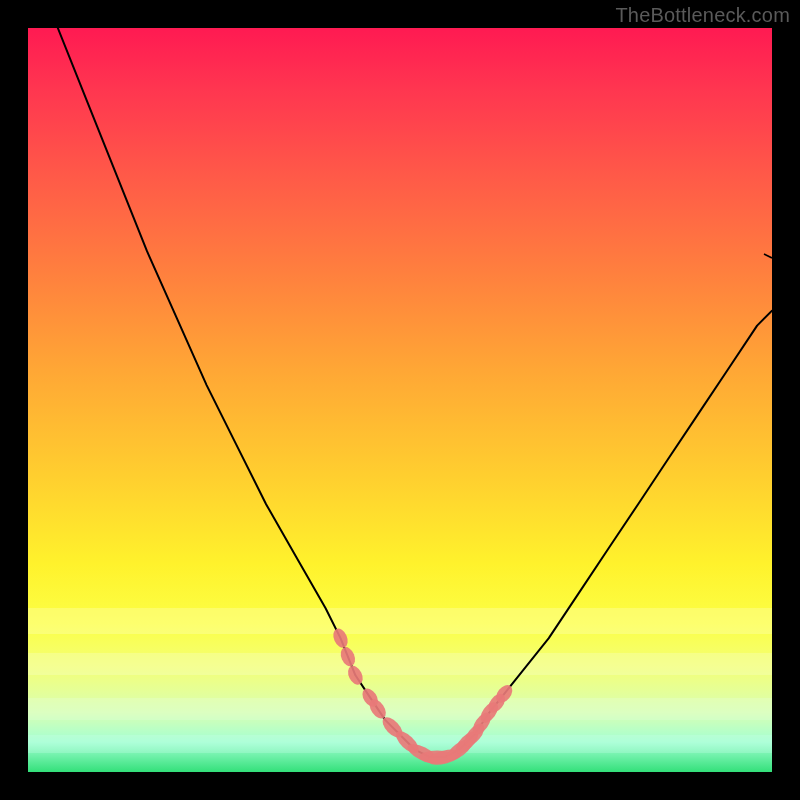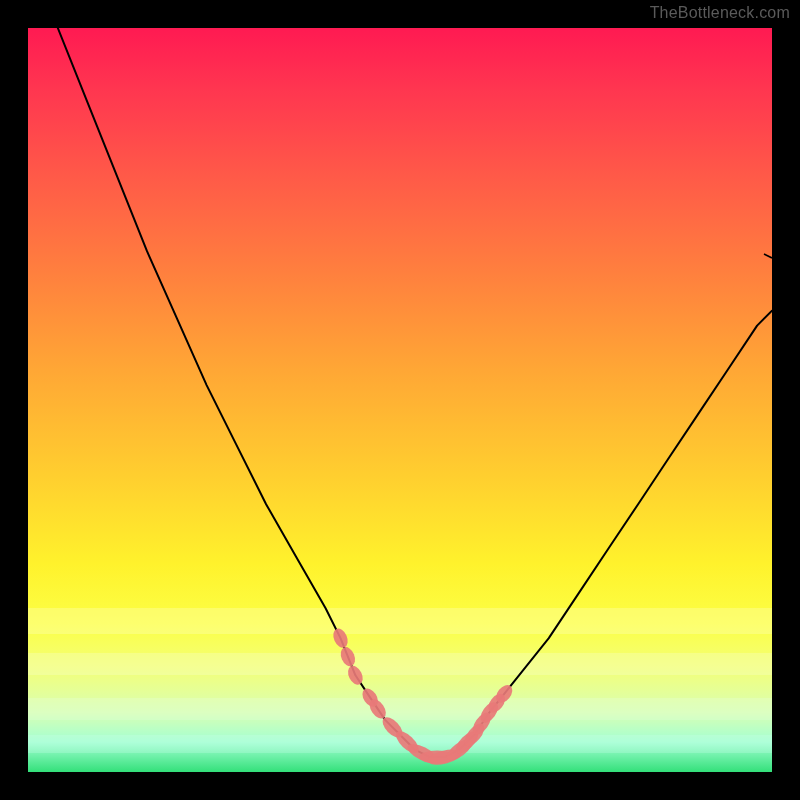--- a/index.html
+++ b/index.html
@@ -56,21 +56,21 @@
   .band.b1 { top: 78%; height: 3.5%; background: #ffffe6; }
   .band.b2 { top: 84%; height: 3%;   background: #f8ffe8; }
   .band.b3 { top: 90%; height: 3%;   background: #e8ffe8; }
   .band.b4 { top: 95%; height: 2.5%; background: #d0ffee; }
 
   .watermark {
     position: absolute;
     top: 4px;
     right: 10px;
     color: #5a5a5a;
-    font-size: 16px;
+    font-size: 20px;
     letter-spacing: 0.2px;
     user-select: none;
   }
   svg.curve {
     position: absolute;
     inset: 0;
   }
 </style>
 </head>
 <body>

